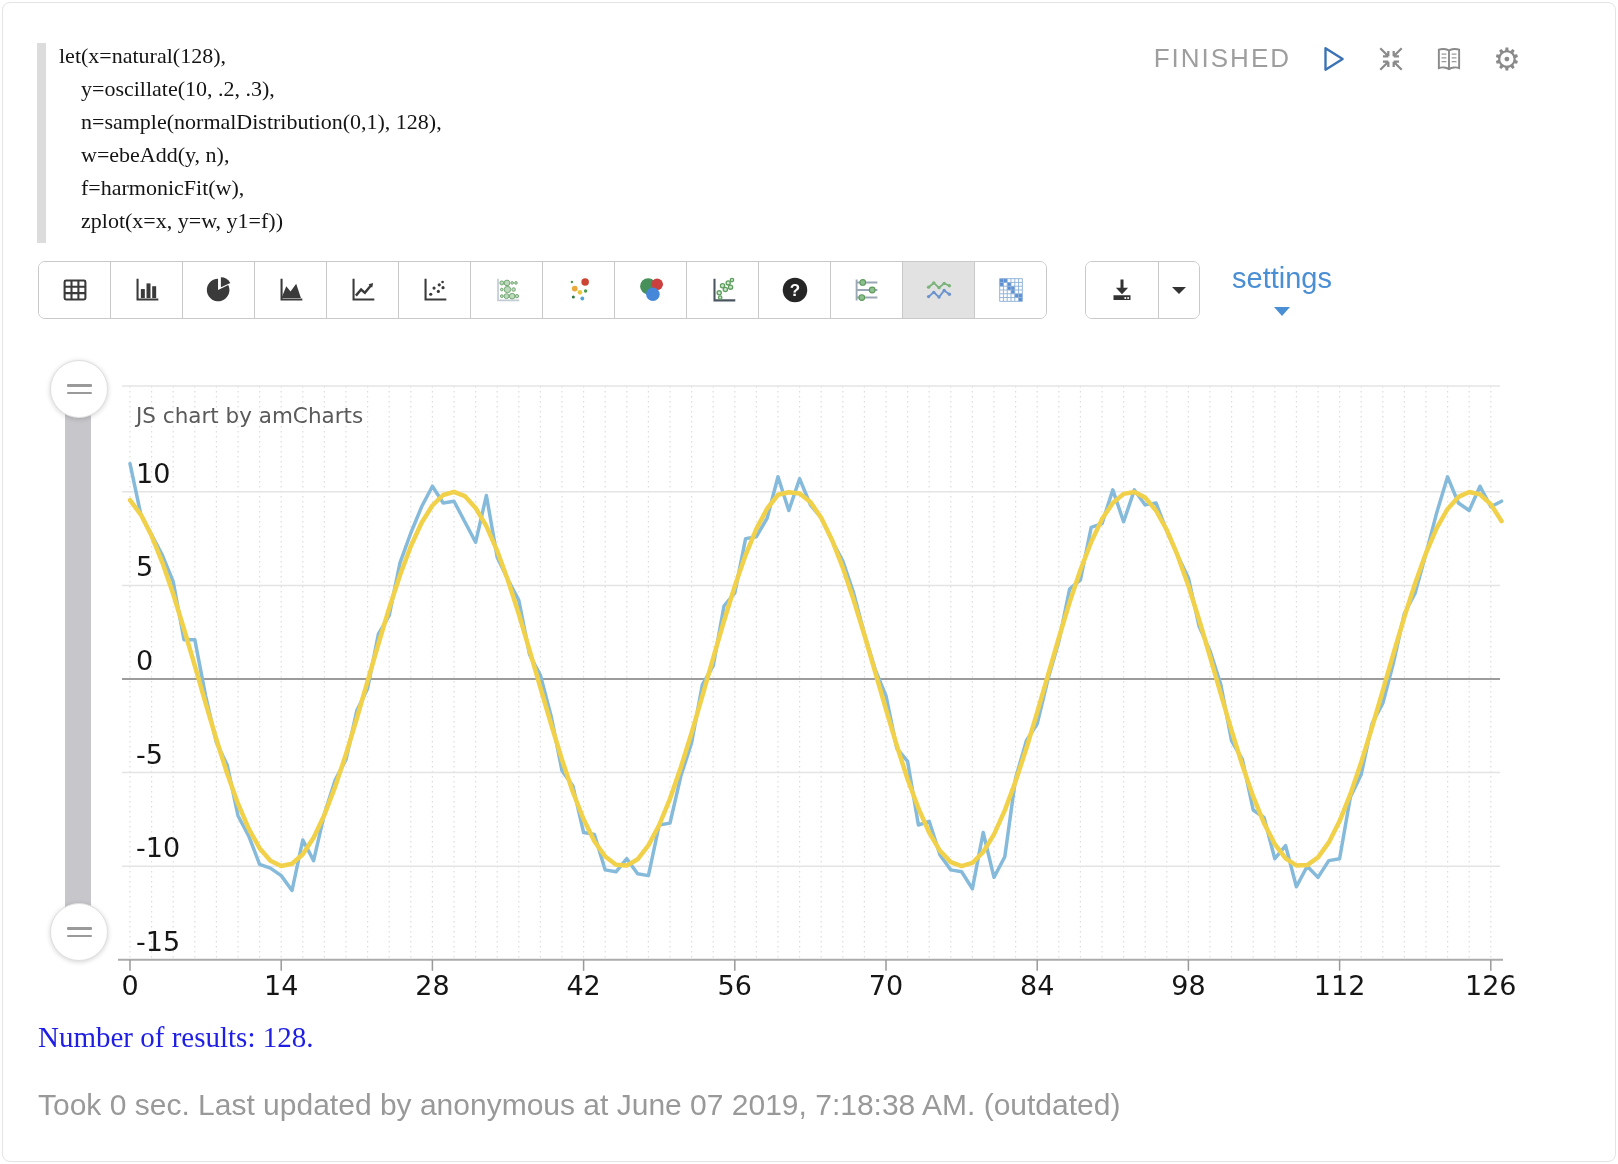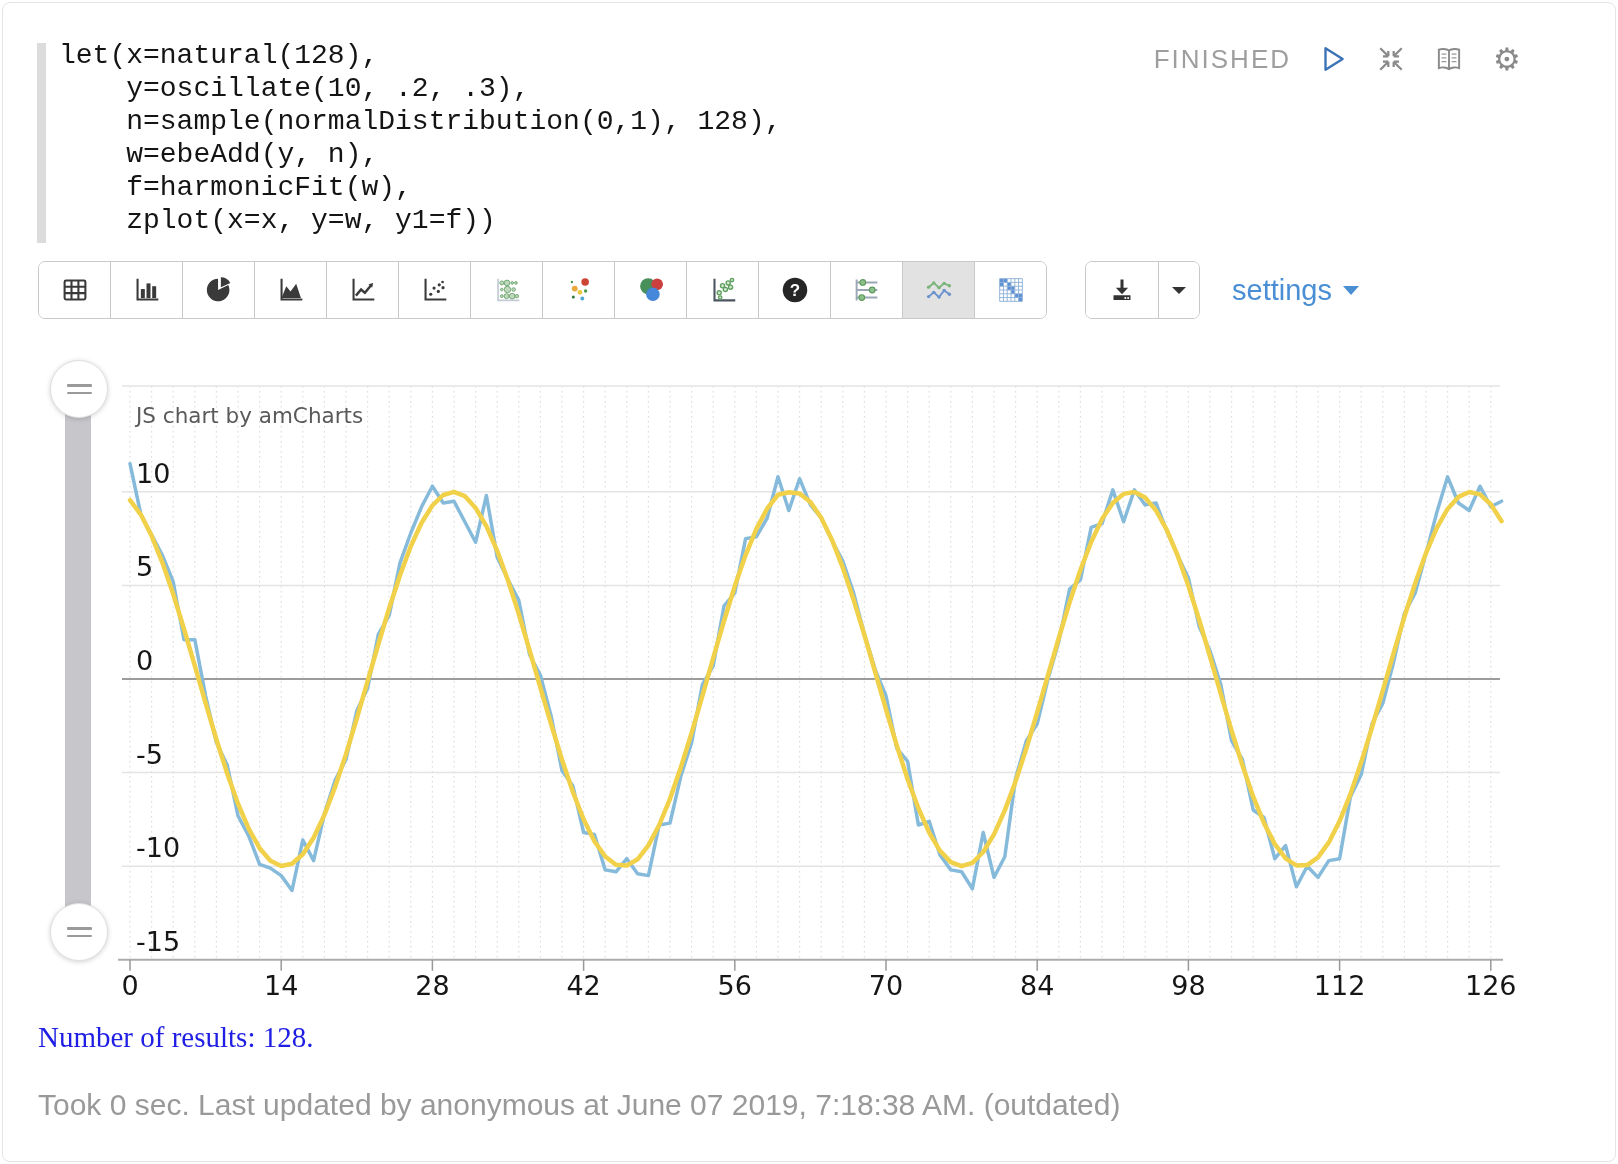--- a/index.html
+++ b/index.html
@@ -2,36 +2,36 @@
 <html><head>
 <meta charset="utf-8">
 <style>
   html,body{margin:0;padding:0;background:#fff;}
   body{width:1618px;height:1164px;font-family:"Liberation Sans",sans-serif;position:relative;overflow:hidden;}
   .page{position:absolute;inset:2px;border:1px solid #e4e4e4;border-radius:8px;background:#fff;}
 
   
   .code-area{position:relative;padding-top:36px;}
   .gutter{position:absolute;left:34px;top:40px;width:9px;height:200px;background:#dcdcdc;}
-  #code-block{margin:0 0 0 56px;font-family:Liberation Mono, monospace;font-size:28px;line-height:33px;color:#141414;white-space:pre;}
-  .status-cluster{position:absolute;top:40px;right:92px;display:flex;align-items:center;gap:26px;}
+  #code-block{margin:0 0 0 56px;font-family:Liberation Serif, serif;font-size:22px;line-height:33px;color:#141414;white-space:pre;}
+  .status-cluster{position:absolute;top:40px;right:92px;display:flex;gap:26px;}
   .status-text{font-size:26px;color:#9e9e9e;letter-spacing:2px;}
   .ctl-icon{display:inline-flex;align-items:center;justify-content:center;width:32px;height:32px;cursor:pointer;}
   .glyph{font-size:31px;color:#8a8a8a;line-height:1;}
 
   
   .toolbar{display:flex;align-items:center;margin:24px 0 0 35px;height:58px;}
   .btn-group{display:inline-flex;border:1px solid #c9c9c9;border-radius:7px;overflow:hidden;background:#fff;}
   .tb-btn{width:71px;height:56px;display:flex;align-items:center;justify-content:center;background:#fff;cursor:pointer;}
   .tb-btn + .tb-btn{border-left:1px solid #c9c9c9;}
   .tb-btn.selected{background:#e2e2e2;}
   .export-group{margin-left:38px;}
   .export-group .tb-btn{width:72px;}
   .export-group .tb-btn.narrow{width:40px;}
-  .settings{margin-left:32px;display:flex;align-items:center;gap:9px;color:#4a8ed4;font-size:29px;cursor:pointer;}
+  .settings{margin-left:32px;display:flex;align-items:center;gap:9px;color:#4a8ed4;font-size:29px;cursor:pointer;flex-direction:column;}
   .ticon{display:inline-flex;pointer-events:none;}
 
   
   .chart-section{position:relative;margin-top:32px;height:660px;}
   #chart-svg{position:absolute;left:0;top:0;}
   .zoom-track{position:absolute;left:62px;top:37px;width:26px;height:543px;background:#c7c7cb;border-radius:2px;cursor:ns-resize;}
   .zoom-handle{position:absolute;left:47px;width:56px;height:56px;border-radius:50%;background:#fff;border:1px solid #e0e0e0;box-shadow:0 1px 5px rgba(0,0,0,.18);display:flex;flex-direction:column;align-items:center;justify-content:center;gap:5px;cursor:ns-resize;}
   .zoom-handle i{display:block;width:25px;height:2.5px;background:#9a9a9a;border-radius:1px;}
   .zoom-handle.top{top:9px;}
   .zoom-handle.bottom{top:552px;}

